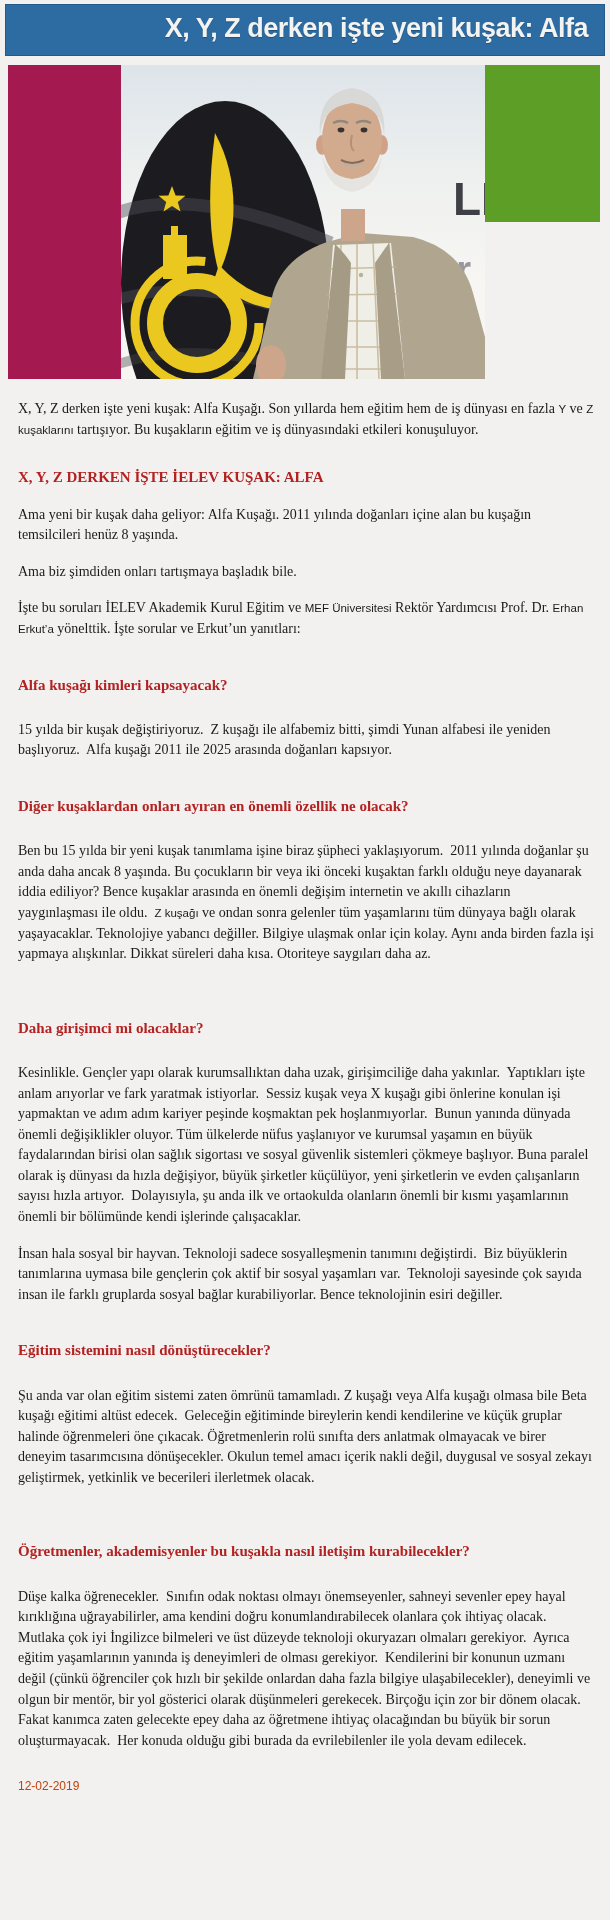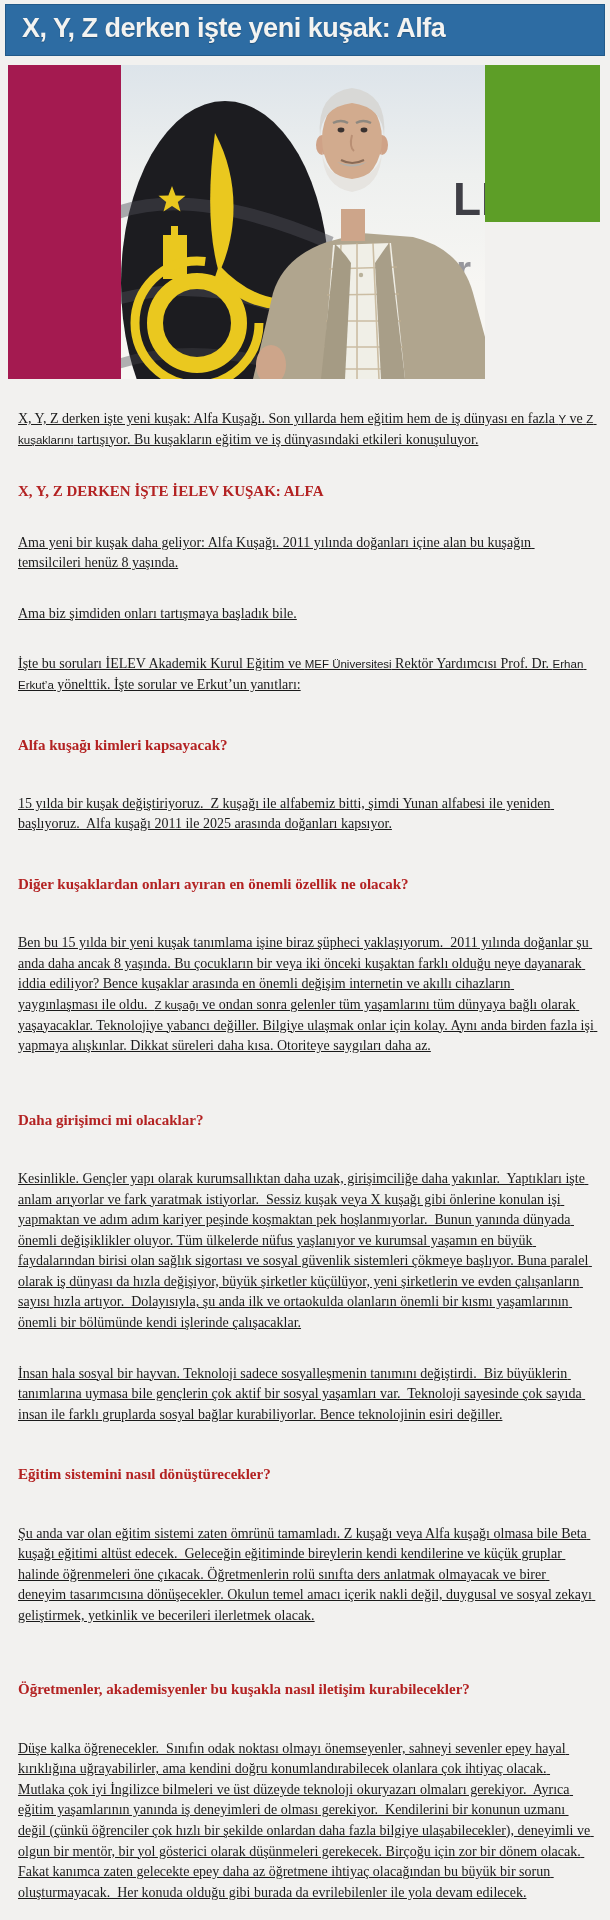--- a/index.html
+++ b/index.html
@@ -27,20 +27,21 @@
   }
   .title-bar h1{
     margin:0;
     font-family:"Liberation Sans", sans-serif;
     font-weight:bold;
     font-size:27px;
     letter-spacing:-0.5px;
     color:#f3f3f1;
     text-shadow:0 1px 1px rgba(0,0,0,.25);
     white-space:nowrap;
+    text-align:right;
   }
   
   .hero{
     margin:9px 10px 0 8px;
     height:314px;
     display:flex;
   }
   .hero .block{flex:none;}
   .block-magenta{width:113px;height:100%;background:var(--magenta-block);}
   .hero-photo{
@@ -51,23 +52,22 @@
   .hero-col{width:115px;display:flex;flex-direction:column;}
   .block-green{height:157px;background:var(--green-block);}
   .block-blue{flex:1;background:var(--blue-block);}
   
   article{
     margin:20px 16px 0 18px;
     font-size:14px;
     line-height:1.47;
   }
   article p{
-    margin:30px 0;
+    margin:16px 0;
     white-space:pre-wrap;
-    text-decoration:underline;
   }
   article h2{
     color:var(--heading-red);
     font-size:15px;
     font-weight:bold;
     line-height:2.55;
     margin:26px 0 14px;
   }
   article h2.first{
     line-height:1.5;

